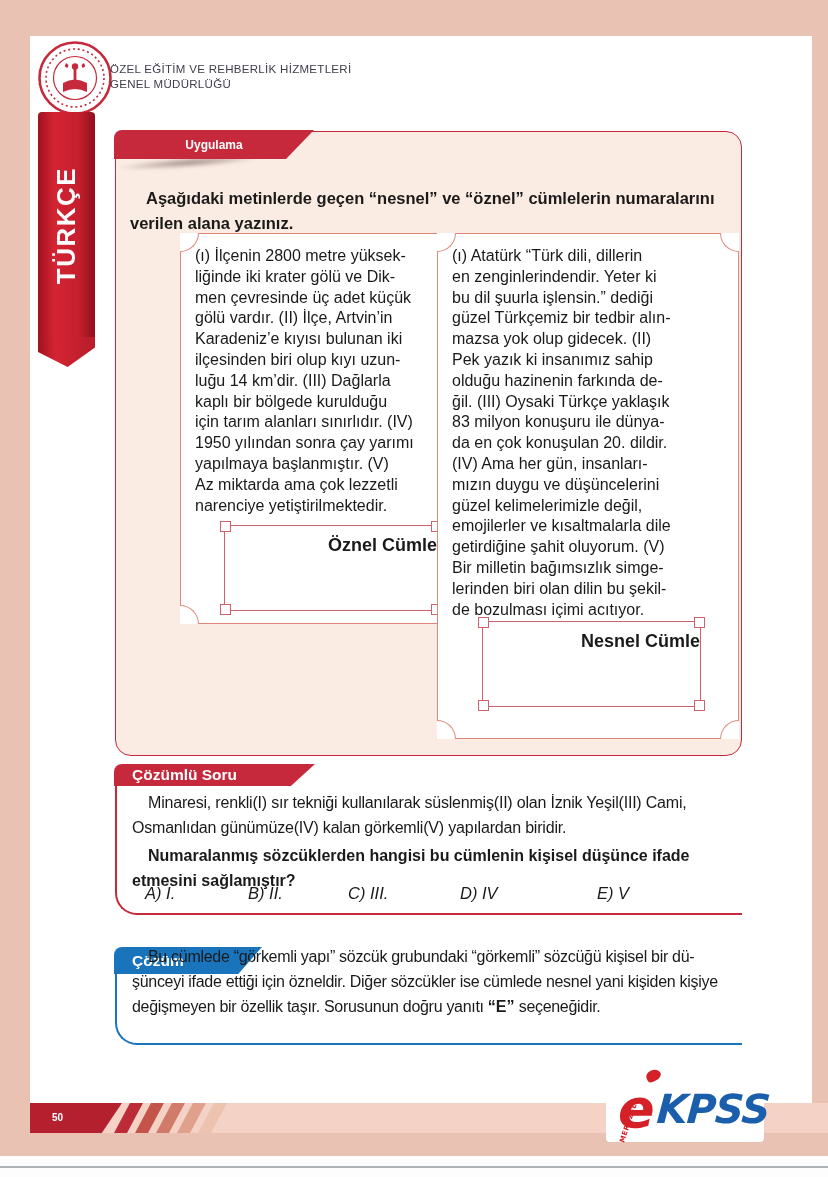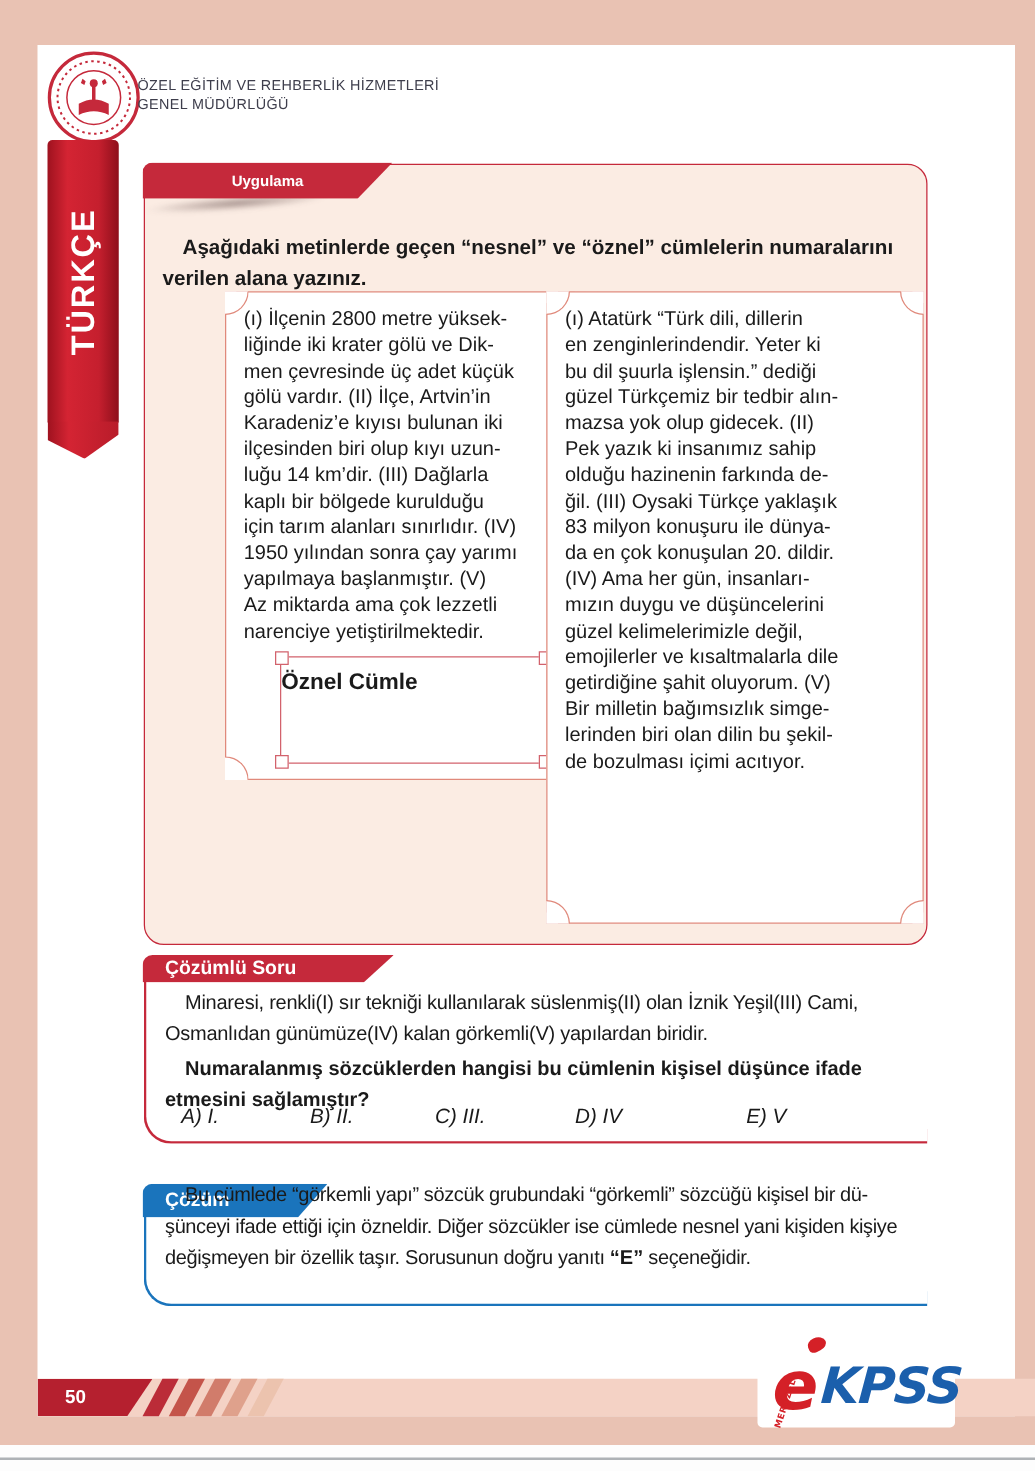--- a/index.html
+++ b/index.html
@@ -37,21 +37,21 @@
   .pbox-left{left:133px;top:233px;width:296px;height:389px;margin-left:47px;}
   .pbox-right{left:437px;top:233px;width:300px;height:504px;}
   .pc{position:absolute;width:18px;height:18px;background:#fff;}
   .pc.tl{top:-1px;left:-1px;border-right:1px solid var(--passage-border,#e0897b);border-bottom:1px solid var(--passage-border,#e0897b);border-bottom-right-radius:100%;}
   .pc.tr{top:-1px;right:-1px;border-left:1px solid var(--passage-border,#e0897b);border-bottom:1px solid var(--passage-border,#e0897b);border-bottom-left-radius:100%;}
   .pc.bl{bottom:-1px;left:-1px;border-right:1px solid var(--passage-border,#e0897b);border-top:1px solid var(--passage-border,#e0897b);border-top-right-radius:100%;}
   .pc.br{bottom:-1px;right:-1px;border-left:1px solid var(--passage-border,#e0897b);border-top:1px solid var(--passage-border,#e0897b);border-top-left-radius:100%;}
   .ptext{position:absolute;left:14px;top:12px;right:8px;font-size:16px;line-height:20.8px;white-space:pre-line;}
   
   .aframe{position:absolute;border:1px solid var(--frame-border,#d2626c);background:#fff;}
-  .aframe .albl{display:block;text-align:left;font-weight:bold;font-size:18px;margin-top:9px;}
+  .aframe .albl{display:block;text-align:right;font-weight:bold;font-size:18px;margin-top:9px;}
   .fq{position:absolute;width:9px;height:9px;border:1px solid var(--frame-border,#d2626c);background:#fff;}
   .fq.tl{top:-5px;left:-5px;} .fq.tr{top:-5px;right:-5px;} .fq.bl{bottom:-5px;left:-5px;} .fq.br{bottom:-5px;right:-5px;}
   .af-subj{left:43px;top:291px;width:212px;height:84px;}
   .af-obj{left:44px;top:387px;width:217px;height:84px;}
   
   .sq-tab{left:114px;top:764px;width:183px;height:22px;font-size:15.5px;padding-left:18px;
     clip-path:polygon(0 0,100% 0,88% 100%,0 100%);border-top-left-radius:8px;}
   .sq-body{left:115px;top:777px;width:625px;height:136px;border-left:2px solid var(--accent-red,#c5293b);
     border-bottom:2.5px solid var(--accent-red,#c5293b);border-bottom-left-radius:22px;}
   .sq-question{left:132px;top:790px;width:612px;font-size:16px;line-height:25px;white-space:pre-line;
@@ -63,21 +63,21 @@
   .cz-tab{left:114px;top:947px;width:130px;height:27px;font-size:15.5px;padding-left:18px;
     background:var(--accent-blue,#1a74bc);clip-path:polygon(0 0,100% 0,84% 100%,0 100%);border-top-left-radius:8px;align-items:center;}
   .cz-body{left:115px;top:959px;width:625px;height:84px;border-left:2px solid var(--accent-blue,#1a74bc);
     border-bottom:2.5px solid var(--accent-blue,#1a74bc);border-bottom-left-radius:22px;}
   .cz-text{left:132px;top:944px;width:620px;font-size:16px;line-height:25px;white-space:pre-line;
     text-indent:16px;letter-spacing:-.3px;}
   .cz-text b{letter-spacing:0;}
   
   .foot-bar{left:30px;top:1103px;width:798px;height:30px;background:var(--footer-bar,#f4d2c5);}
   .pagenum{left:30px;top:1103px;width:92px;height:30px;background:var(--pagenum-bg,#b5202f);
-    clip-path:polygon(0 0,100% 0,78% 100%,0 100%);color:#fff;font-weight:bold;font-size:15px;
+    clip-path:polygon(0 0,100% 0,78% 100%,0 100%);color:#fff;font-weight:bold;font-size:10px;
     line-height:30px;padding-left:22px;box-sizing:border-box;}
   .slashes{left:122px;top:1103px;height:30px;display:flex;}
   .slash{width:13px;height:30px;margin-right:8px;transform:skewX(-28deg);}
   .s1{background:#bb2c38;} .s2{background:#c4544a;} .s3{background:#d17c6b;} .s4{background:#dfa18c;} .s5{background:#ecc3ae;}
   .ekpss-back{left:606px;top:1075px;width:158px;height:67px;background:#fff;border-radius:4px;}
   .ekpss{left:618px;top:1078px;height:62px;display:flex;align-items:center;}
   .e-wrap{position:relative;font-style:italic;font-weight:900;font-size:54px;line-height:54px;
     color:var(--brand-red,#d42027);font-family:"DejaVu Sans",sans-serif;}
   .e-dot{position:absolute;right:-6px;top:-12px;width:15px;height:11px;border-radius:60% 70% 60% 40%;
     background:var(--brand-red,#d42027);transform:rotate(-25deg);}
@@ -170,20 +170,27 @@
 83 milyon konuşuru ile dünya-
 da en çok konuşulan 20. dildir.
 (IV) Ama her gün, insanları-
 mızın duygu ve düşüncelerini
 güzel kelimelerimizle değil,
 emojilerler ve kısaltmalarla dile
 getirdiğine şahit oluyorum. (V)
 Bir milletin bağımsızlık simge-
 lerinden biri olan dilin bu şekil-
 de bozulması içimi acıtıyor.</div>
+    <div class="aframe af-obj">
+      <span class="fq tl"></span>
+      <span class="fq tr"></span>
+      <span class="fq bl"></span>
+      <span class="fq br"></span>
+      <span class="albl">Nesnel Cümle</span>
+    </div>
   </div>
 
   <div class="abs sq-body"></div>
   <div class="abs tab sq-tab">
     <span>Çözümlü Soru</span>
   </div>
   <div class="abs sq-question">Minaresi, renkli(I) sır tekniği kullanılarak süslenmiş(II) olan İznik Yeşil(III) Cami,
 Osmanlıdan günümüze(IV) kalan görkemli(V) yapılardan biridir.</div>
   <div class="abs sq-prompt">Numaralanmış sözcüklerden hangisi bu cümlenin kişisel düşünce ifade
 etmesini sağlamıştır?</div>

